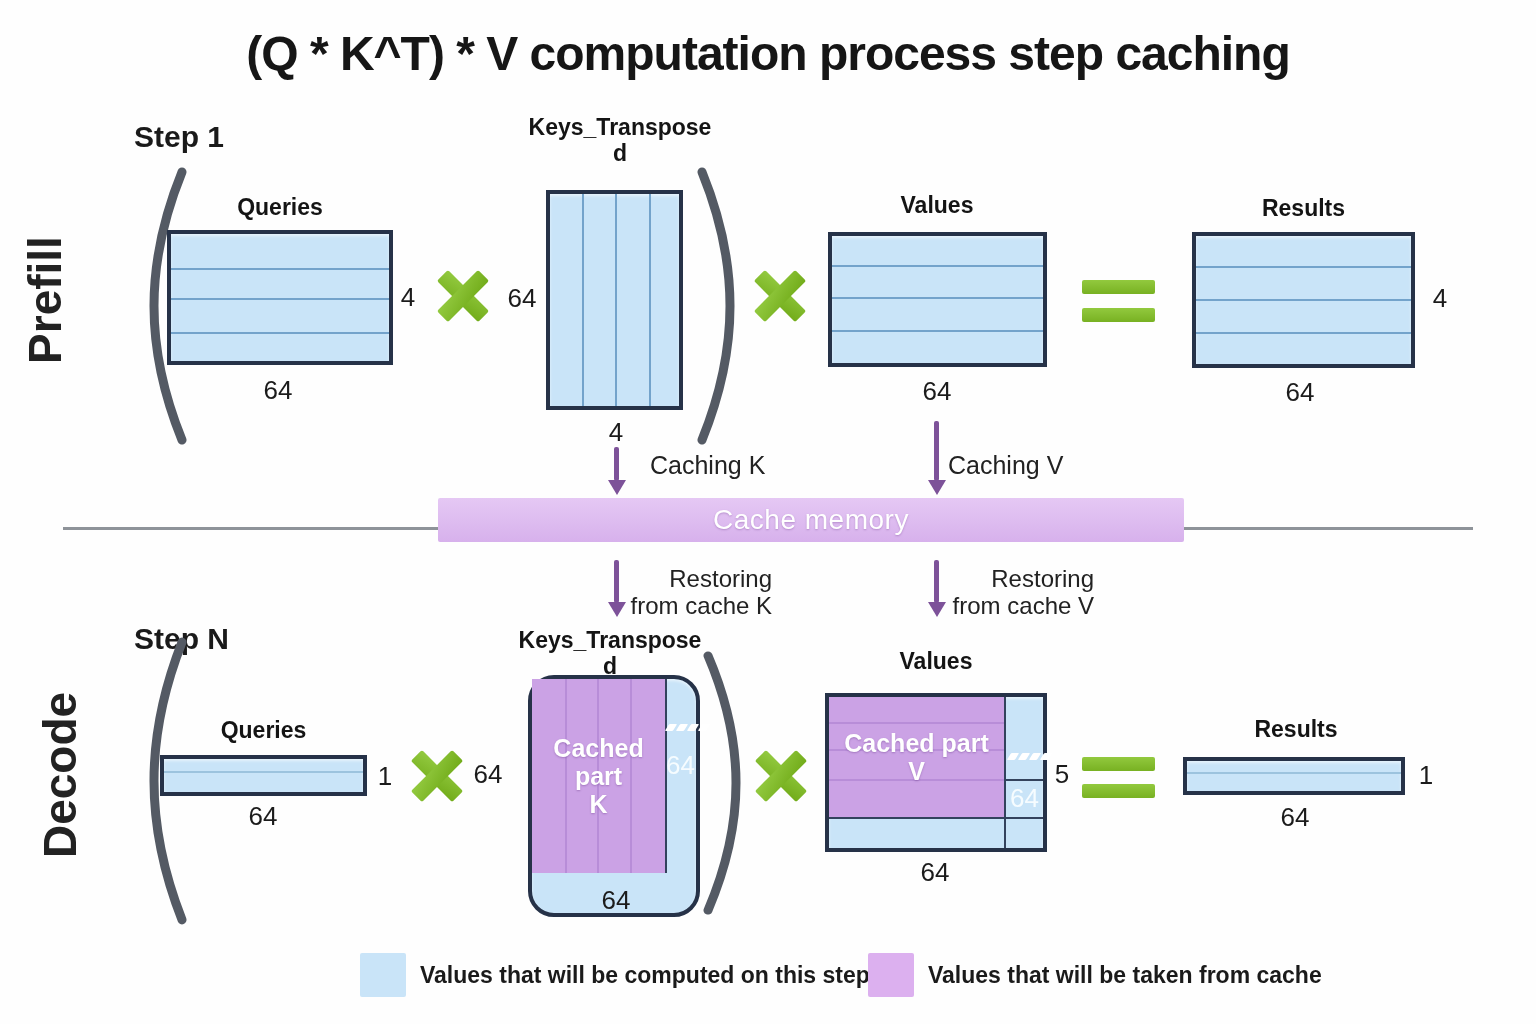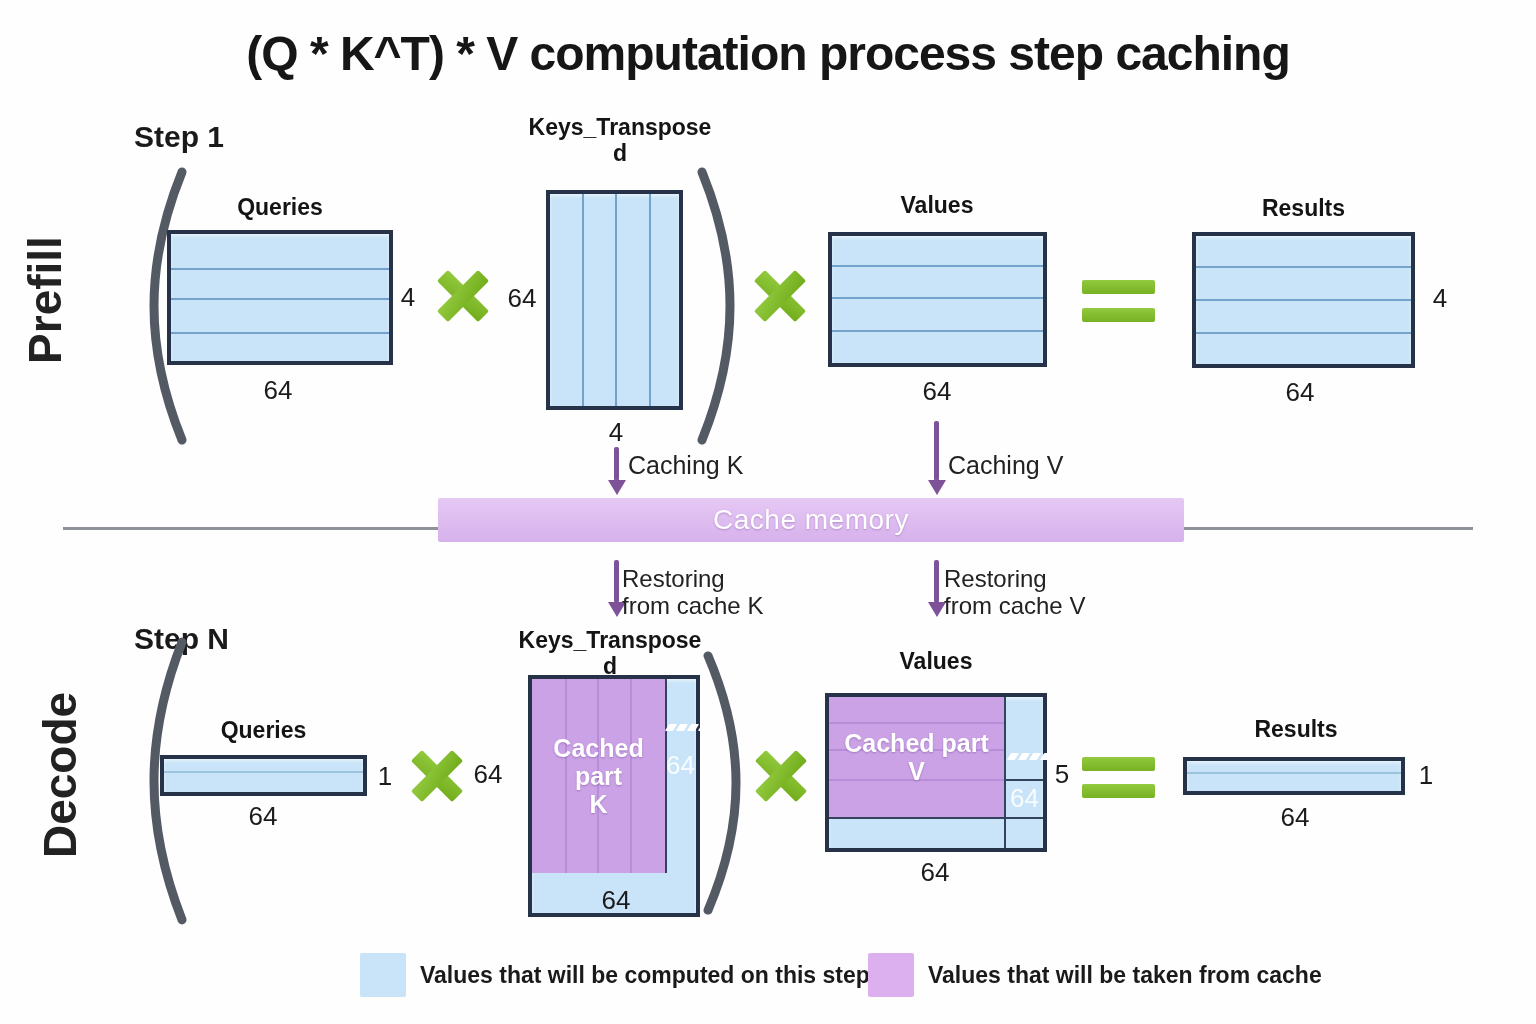--- a/index.html
+++ b/index.html
@@ -41,21 +41,21 @@
   .white-dim{position:absolute;color:#f6fcff;font-size:26px;text-align:center;}
   .dashes{position:absolute;display:flex;gap:3px;}
   .dashes i{display:block;width:8px;height:7px;background:#fff;transform:skewX(-32deg);border-radius:1px;}
   .varrow{position:absolute;width:5px;background:var(--arrow-purple,#7d5299);border-radius:2px;}
   .varrow::after{
     content:"";position:absolute;left:50%;bottom:-14px;transform:translateX(-50%);
     border:9px solid transparent;border-bottom:none;
     border-top:15px solid var(--arrow-purple,#7d5299);
   }
   .flow-label{font-size:25px;color:#222;}
-  .restore-label{font-size:24px;color:#222;text-align:left;line-height:1.12;}
+  .restore-label{font-size:24px;color:#222;text-align:right;line-height:1.12;}
   .cache-bar{
     background:linear-gradient(180deg,#e5c8f4,#d7b1ec);
     border-radius:2px;
   }
   .cache-bar-label{color:#fff;font-size:28px;letter-spacing:.5px;text-shadow:0 1px 2px rgba(120,70,150,.4);}
   .divider{background:#8e9399;}
   .eqbar{position:absolute;width:73px;height:14px;background:linear-gradient(180deg,#92c93e,#78b122);border-radius:2px;}
   .legend-swatch{width:46px;height:44px;border-radius:2px;}
   .legend-text{font-size:23px;color:#1a1a1a;font-weight:bold;}
   svg.deco{display:block;}
@@ -134,21 +134,21 @@
   <div class="abs ctr matrix-title" style="left:1192px;top:195px;width:223px;">Results</div>
   <div class="abs matrix" style="left:1192px;top:232px;width:223px;height:136px;">
     <div class="hline" style="top:30px;"></div>
     <div class="hline" style="top:63px;"></div>
     <div class="hline" style="top:96px;"></div>
   </div>
   <div class="abs ctr dim" style="left:1425px;top:283px;width:30px;height:30px;">4</div>
   <div class="abs ctr dim" style="left:1270px;top:377px;width:60px;height:30px;">64</div>
 
   <div class="varrow" style="left:614px;top:447px;height:34px;"></div>
-  <div class="abs flow-label" style="left:628px;top:451px;">Caching K</div>
+  <div class="abs flow-label" style="left:650px;top:451px;">Caching K</div>
   <div class="varrow" style="left:934px;top:421px;height:60px;"></div>
   <div class="abs flow-label" style="left:948px;top:451px;">Caching V</div>
 
   <div class="abs divider" style="left:63px;top:527px;width:1410px;height:3px;"></div>
 
   <div class="abs ctr cache-bar" style="left:438px;top:498px;width:746px;height:44px;">
     <span class="cache-bar-label">Cache memory</span>
   </div>
 
   <div class="varrow" style="left:614px;top:560px;height:43px;"></div>
@@ -176,21 +176,21 @@
     <g fill="url(#xg)">
       <rect x="2" y="24" width="60" height="16" rx="2" transform="rotate(45 32 32)"></rect>
       <rect x="2" y="24" width="60" height="16" rx="2" transform="rotate(-45 32 32)"></rect>
     </g>
   </svg>
 
   <div class="abs ctr dim" style="left:463px;top:759px;width:50px;height:30px;">64</div>
   <div class="abs ctr matrix-title pre" style="left:528px;top:627px;width:164px;">Keys_Transpose
 d</div>
 
-  <div class="abs matrix" style="left:528px;top:675px;width:172px;height:242px;">
+  <div class="abs matrix" style="left:528px;top:675px;width:172px;height:242px;border-radius:26px;">
     <div class="purple-region" style="left:0;top:0;width:133px;height:194px;">
       <div class="pline-v" style="left:33px;"></div>
       <div class="pline-v" style="left:65px;"></div>
       <div class="pline-v" style="left:98px;"></div>
       <div class="cached-label pre ctr" style="left:0;top:0;width:133px;height:194px;">Cached
 part
 K</div>
     </div>
     <div class="dark-v" style="left:133px;top:0;height:194px;"></div>
     <div class="dashes" style="left:135px;top:45px;">

